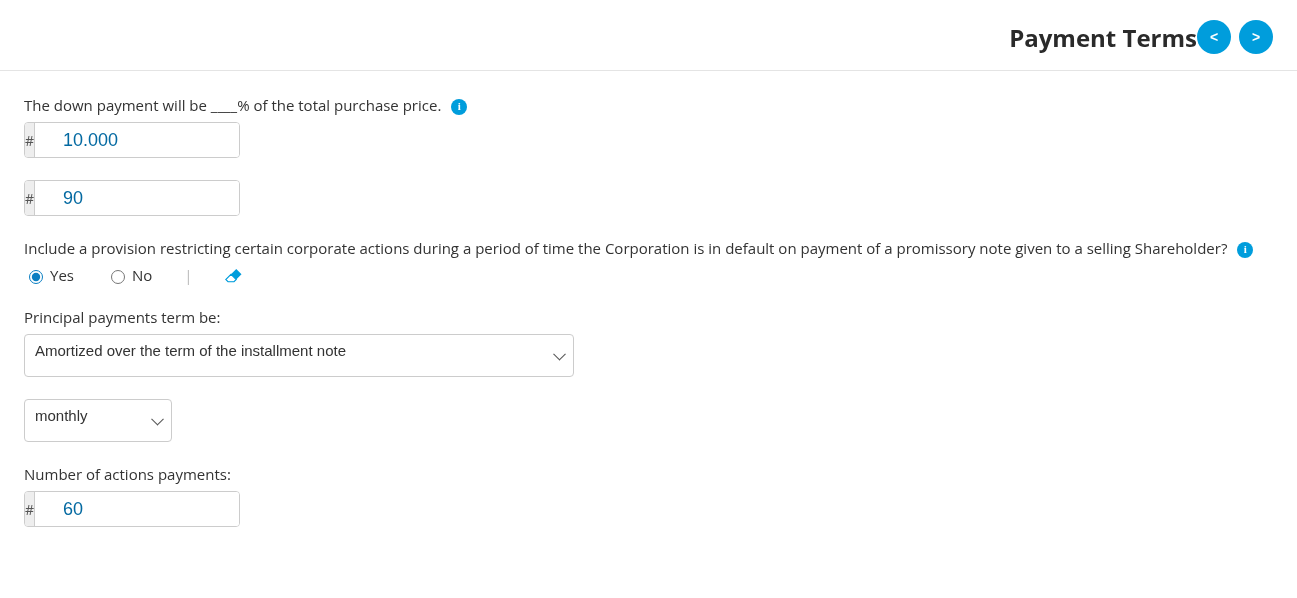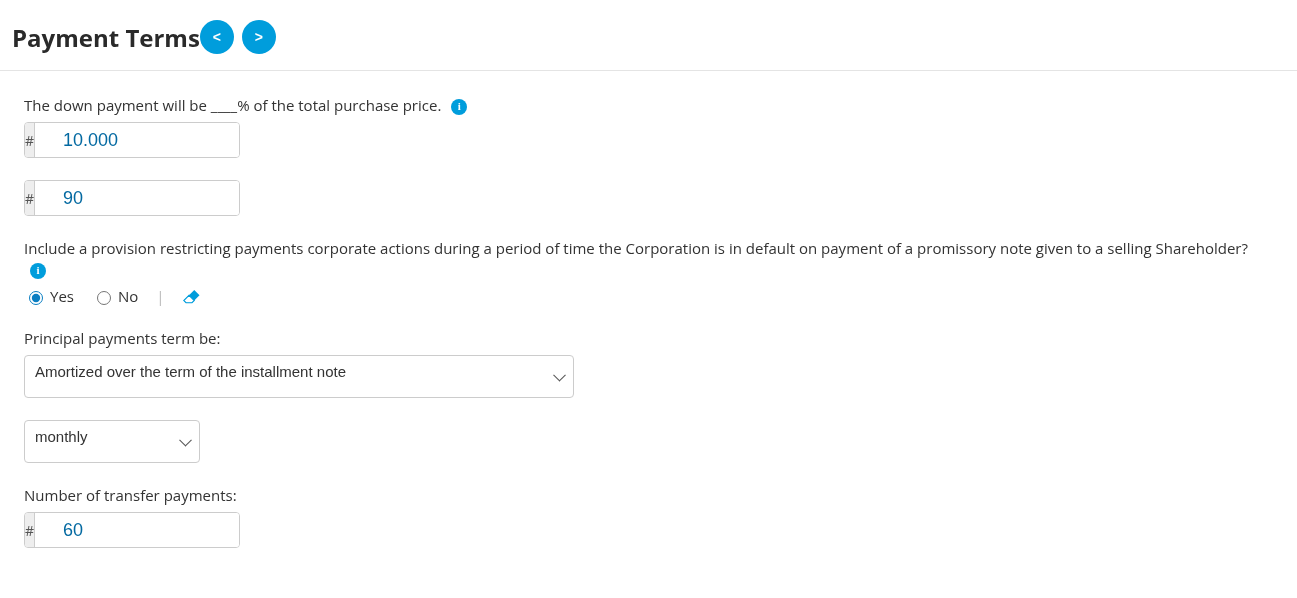--- a/index.html
+++ b/index.html
@@ -5,23 +5,23 @@
   * { box-sizing: border-box; }
   body {
     margin: 0;
     font-family: "Open Sans", "Segoe UI", Arial, sans-serif;
     color: #333;
     font-size: 15px;
     background: #fff;
   }
   .header {
     display: flex;
-    justify-content: flex-start;
-    align-items: center;
-    padding: 20px 24px 16px 12px;
+    justify-content: flex-end;
+    align-items: center;
+    padding: 20px 24px 16px 6px;
     border-bottom: 1px solid #e4e4e4;
   }
   .header h1 {
     margin: 0;
     font-size: 24px;
     font-weight: 700;
     color: #2a2a2a;
   }
   .nav-buttons { display: flex; gap: 8px; }
   .circle-btn {
@@ -94,25 +94,25 @@
     position: absolute;
     right: 10px;
     top: 50%;
     width: 8px; height: 8px;
     border-right: 1.5px solid #555;
     border-bottom: 1.5px solid #555;
     transform: translateY(-70%) rotate(45deg);
     pointer-events: none;
   }
   .select.wide select { width: 550px; }
-  .select.narrow select { width: 176px; }
+  .select.narrow select { width: 148px; }
   .radio-row {
     display: flex;
     align-items: center;
-    gap: 18px;
+    gap: 32px;
     margin-top: 6px;
   }
   .radio-opt { display: inline-flex; align-items: center; gap: 4px; cursor: pointer; }
   .radio-opt input { accent-color: #0a7ec2; width:14px; height:14px; cursor:pointer;}
   .vsep { color: #bbb; }
   .eraser-icon { color: #009ddc; cursor: pointer; display:inline-flex;}
   .info-icon {
     display: inline-flex;
     width: 16px; height: 16px;
     background: #009ddc;
@@ -155,21 +155,21 @@
 
   <div class="field">
     <div class="hash-input">
       <span class="hash-prefix">#</span>
       <input type="text" value="90" style="">
     </div>
   </div>
 
   <div class="field">
     <label class="field-label">
-      <span>Include a provision restricting payments corporate actions during a period of time the Corporation is in default on payment of a promissory note given to a selling Shareholder?</span>
+      <span>Include a provision restricting certain corporate actions during a period of time the Corporation is in default on payment of a promissory note given to a selling Shareholder?</span>
       <span class="info-icon">i</span>
     </label>
     <div class="radio-row">
       <label class="radio-opt">
         <input type="radio" name="provision" checked="" style="">
         <span>Yes</span>
       </label>
       <label class="radio-opt">
         <input type="radio" name="provision" style="">
         <span>No</span>
@@ -195,20 +195,20 @@
 
   <div class="field">
     <div class="select narrow">
       <select>
         <option>monthly</option>
       </select>
     </div>
   </div>
 
   <div class="field">
-    <label class="field-label">Number of transfer payments:</label>
+    <label class="field-label">Number of actions payments:</label>
     <div class="hash-input">
       <span class="hash-prefix">#</span>
       <input type="text" value="60" style="">
     </div>
   </div>
 
 </div>
 
 </body></html>

